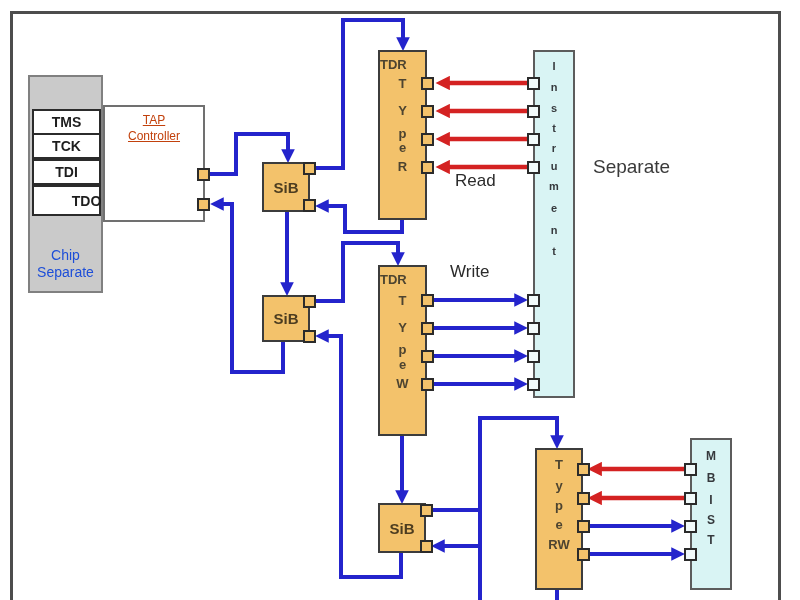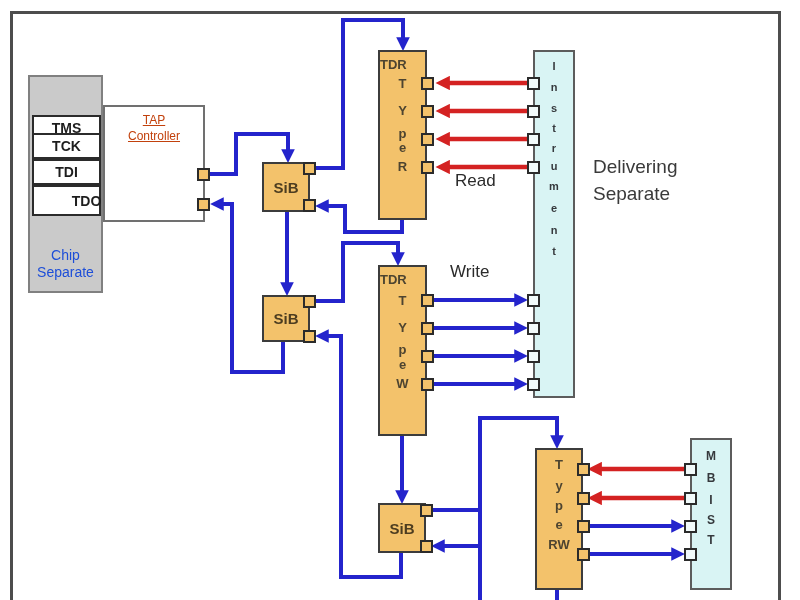--- a/index.html
+++ b/index.html
@@ -77,21 +77,21 @@
       <polyline points="533,83 447,83" marker-end="url(#ar)"></polyline>
       <polyline points="533,111 447,111" marker-end="url(#ar)"></polyline>
       <polyline points="533,139 447,139" marker-end="url(#ar)"></polyline>
       <polyline points="533,167 447,167" marker-end="url(#ar)"></polyline>
       <polyline points="684,469 599,469" marker-end="url(#ar)"></polyline>
       <polyline points="684,498 599,498" marker-end="url(#ar)"></polyline>
     </g>
   </svg>
 
   <div class="block graycol" style="left:28px;top:75px;width:75px;height:218px;">
-    <div class="cell" style="top:38px;height:26px;justify-content:center;">
+    <div class="cell" style="top:32px;height:26px;justify-content:center;">
         <span>TMS</span>
       </div>
     <div class="cell" style="top:56px;height:26px;">
         <span>TCK</span>
       </div>
     <div class="cell" style="top:82px;height:26px;">
         <span>TDI</span>
       </div>
     <div class="cell" style="top:108px;height:31px;padding-left:40px;">
         <span>TDO</span>
@@ -193,17 +193,16 @@
   <div class="port port-cyan" style="left:527px;top:350px;"></div>
   <div class="port port-cyan" style="left:527px;top:378px;"></div>
   <div class="port port-cyan" style="left:684px;top:463px;"></div>
   <div class="port port-cyan" style="left:684px;top:492px;"></div>
   <div class="port port-cyan" style="left:684px;top:520px;"></div>
   <div class="port port-cyan" style="left:684px;top:548px;"></div>
 
   <span class="lbl" style="left:455px;top:171px;">Read</span>
   <span class="lbl" style="left:450px;top:262px;">Write</span>
   <div class="note">
-    <span style="display:block;">Delivering</span>
     <span style="display:block;">Separate</span>
   </div>
 
 </div>
 
 </body></html>

